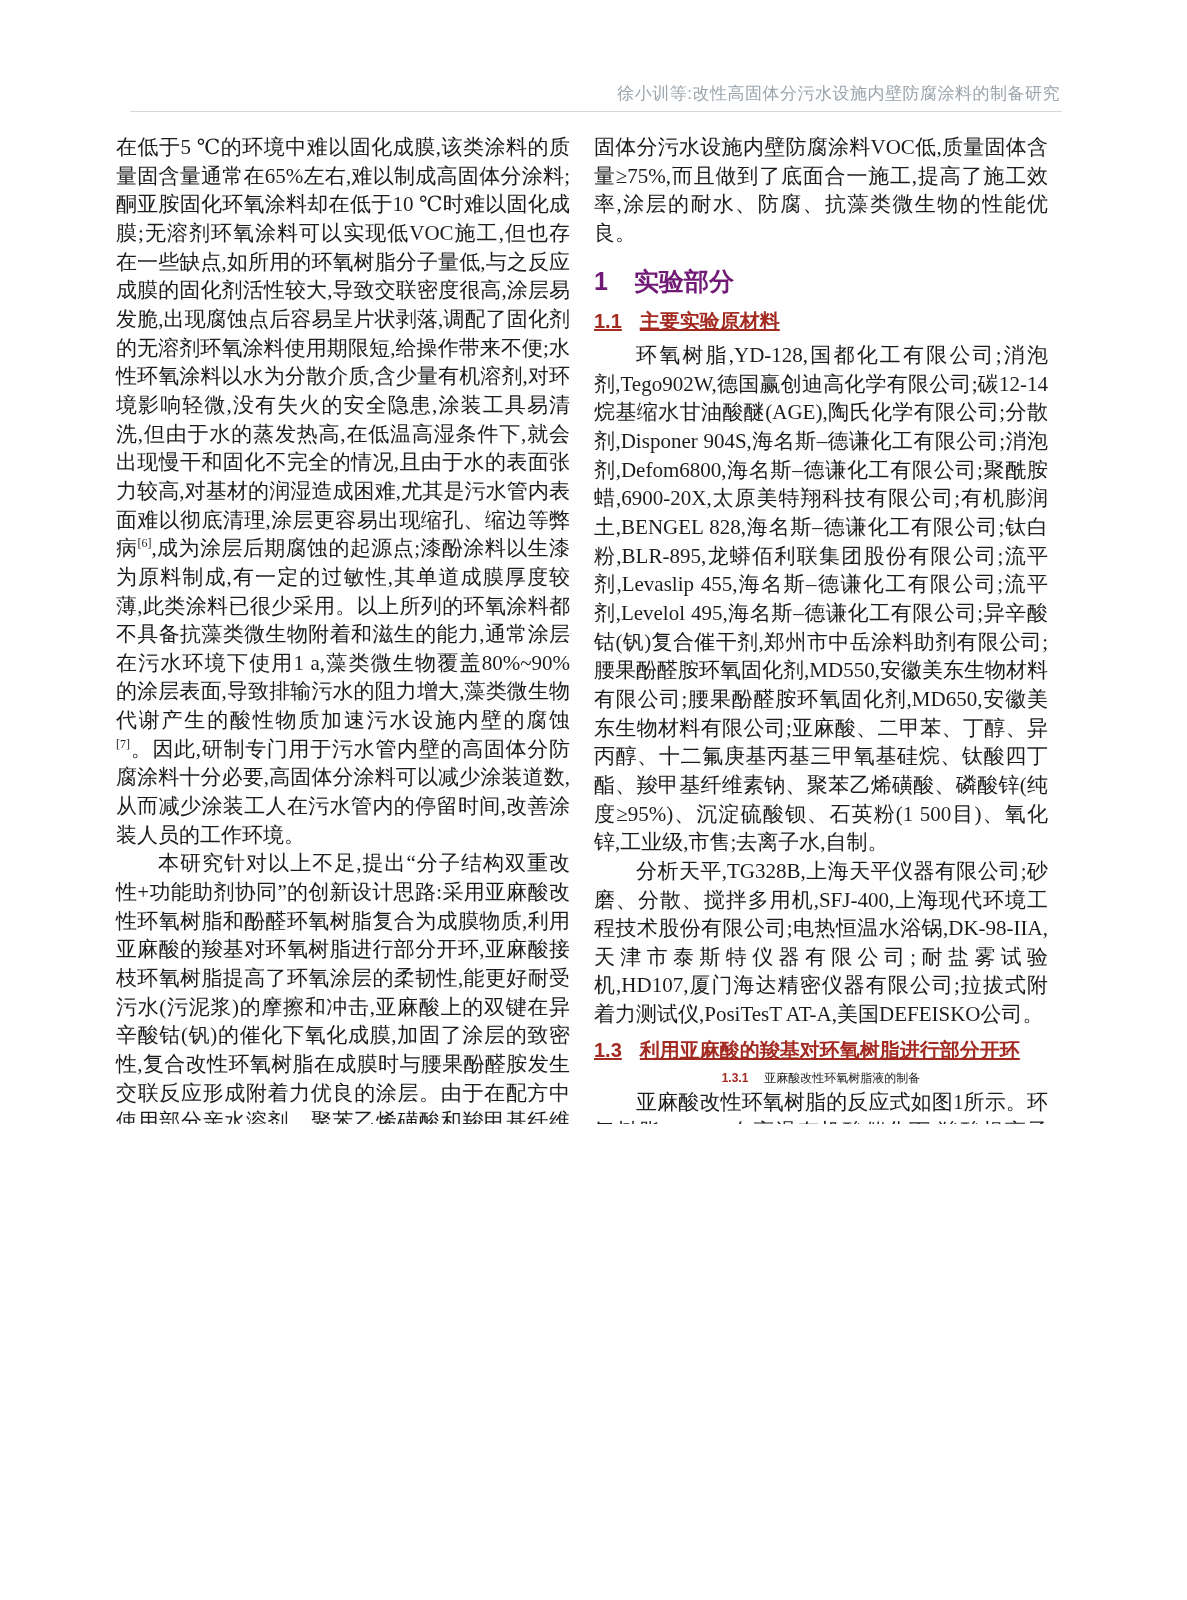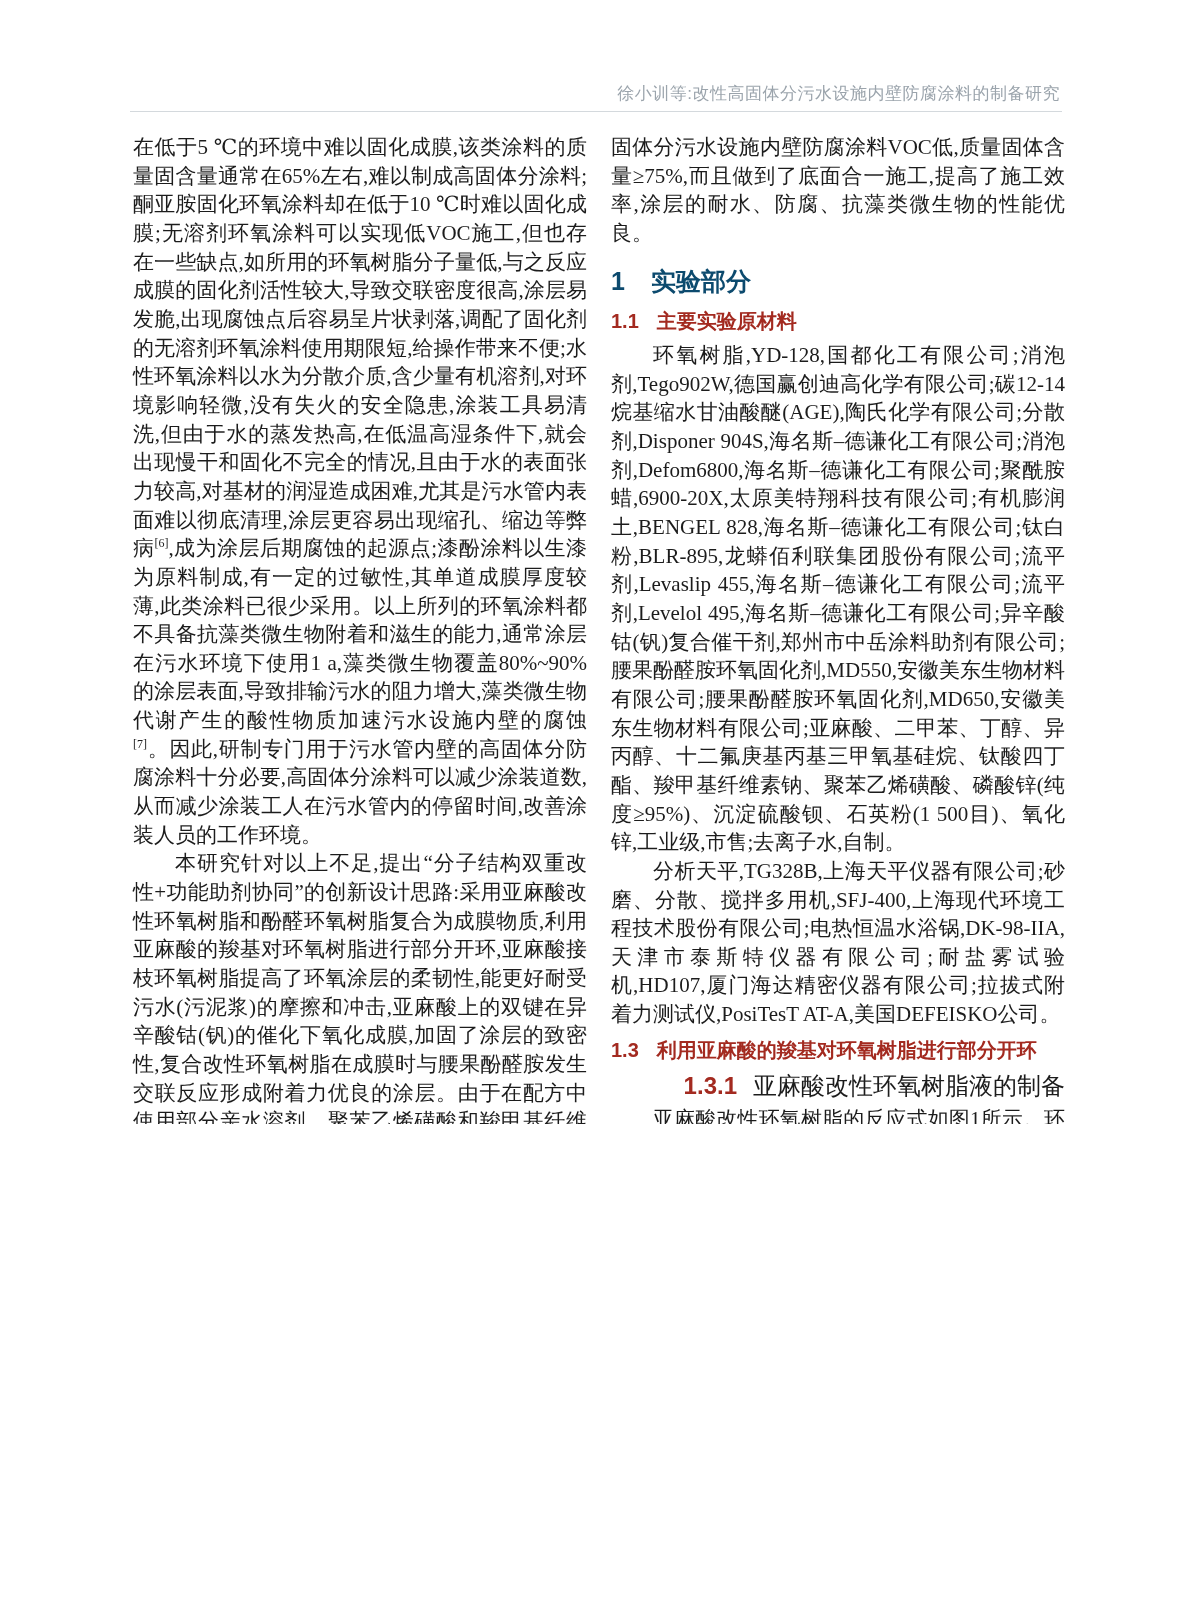--- a/index.html
+++ b/index.html
@@ -24,57 +24,58 @@
   .header-rule {
     position: absolute;
     top: 111px;
     left: 130px;
     width: 932px;
     border-top: 1px solid #d4d9dd;
   }
   .columns {
     position: absolute;
     top: 133px;
-    left: 133px;
+    left: 116px;
     width: 932px;
     display: flex;
     gap: 24px;
   }
   .column {
     width: 454px;
     font-size: 21px;
     line-height: 1.365;
     text-align: justify;
     text-justify: inter-ideograph;
   }
   .column p.para { margin: 0; }
   .column p.indent { text-indent: 2em; }
   sup.ref { font-size: 12px; line-height: 0; }
   .heading1 {
-    color: #0c4a6e;
+    color: #701a75;
     font-family: "Liberation Sans", "DejaVu Sans", sans-serif;
     font-weight: bold;
     font-size: 25px;
     margin: 16px 0 10px 0;
     text-align: left;
   }
   .heading1 .h-num { margin-right: 26px; }
   .heading2 {
     color: #a32a20;
     font-family: "Liberation Sans", "DejaVu Sans", sans-serif;
     font-weight: bold;
     font-size: 20px;
     margin: 8px 0 6px 0;
     text-align: left;
+    text-decoration: underline;
   }
   .heading2 .h-num { margin-right: 18px; }
   .heading3 {
-    font-size: 24px;
+    font-size: 12px;
     margin: 4px 0 2px 0;
-    text-align: right;
+    text-align: center;
   }
   .heading3 .h-num {
     color: #a32a20;
     font-family: "Liberation Sans", "DejaVu Sans", sans-serif;
     font-weight: bold;
     margin-right: 16px;
   }
   .heading3 .h-title {
     color: #1c1c1c;
     font-weight: normal;

